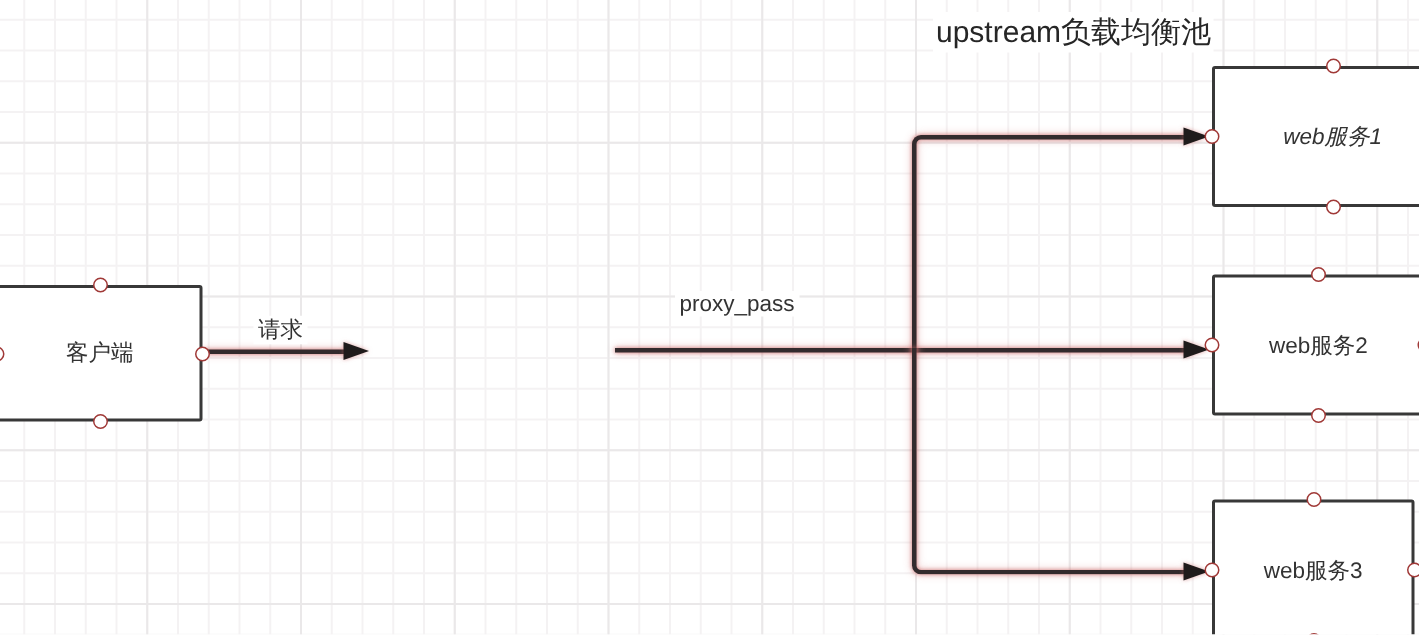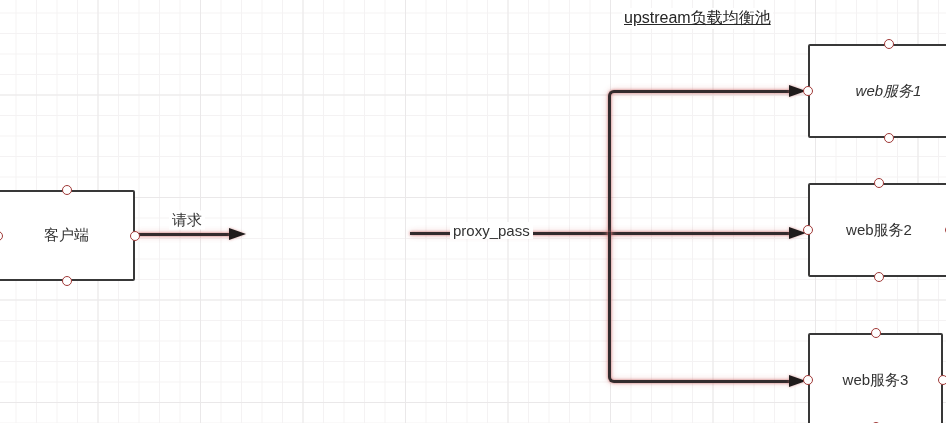--- a/index.html
+++ b/index.html
@@ -68,30 +68,29 @@
   }
   .edge-label{
     position:absolute;
     color:#333333;font-size:15px;
     background:#ffffff;
     padding:0 3px;
     white-space:nowrap;
     z-index:6;
   }
   .label-request{left:187px;top:220px;transform:translate(-50%,-50%);}
-  .label-proxy{left:450px;top:194px;margin-top:28px;}
+  .label-proxy{left:450px;top:194px;}
   .diagram-title{
     position:absolute;
     left:622px;top:8px;
-    color:#262626;font-size:16px;
+    color:#262626;font-size:20px;
     background:#ffffff;
     padding:0 2px;
     white-space:nowrap;
     z-index:6;
-    text-decoration:underline;
   }
 </style>
 </head>
 <body>
 
 <div class="canvas">
 
   <div class="diagram-title">upstream负载均衡池</div>
 
   <div class="edge edge-h" style="left:135px;top:233px;width:95px;"></div>

